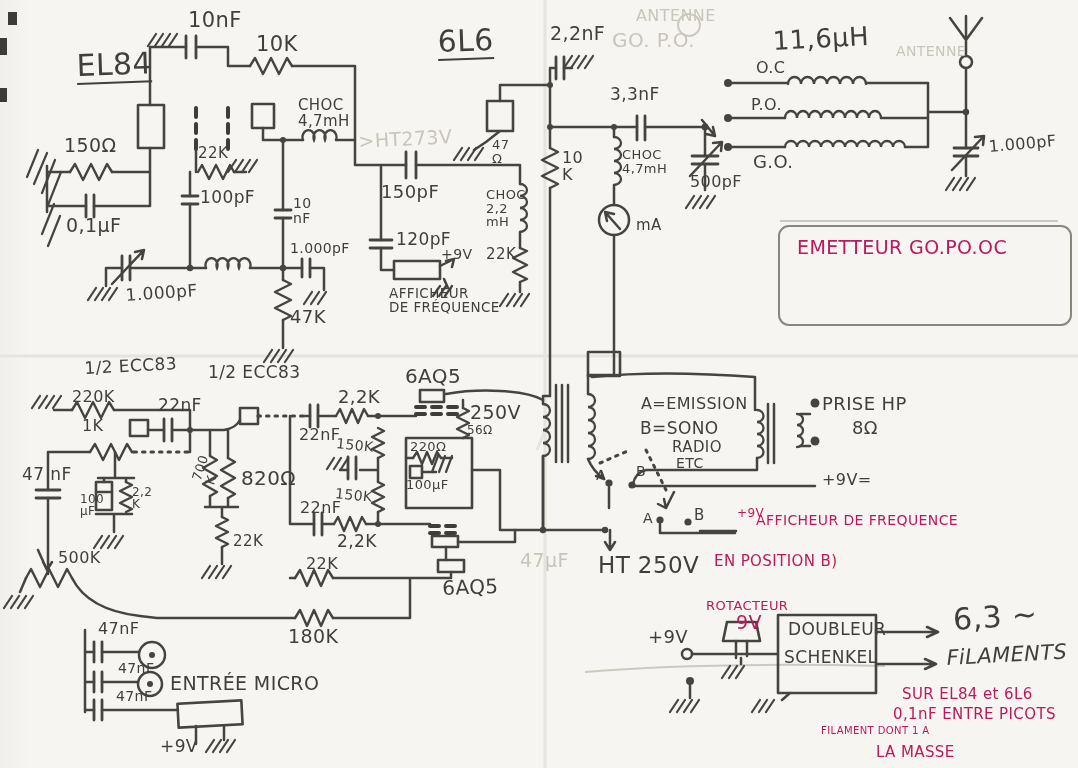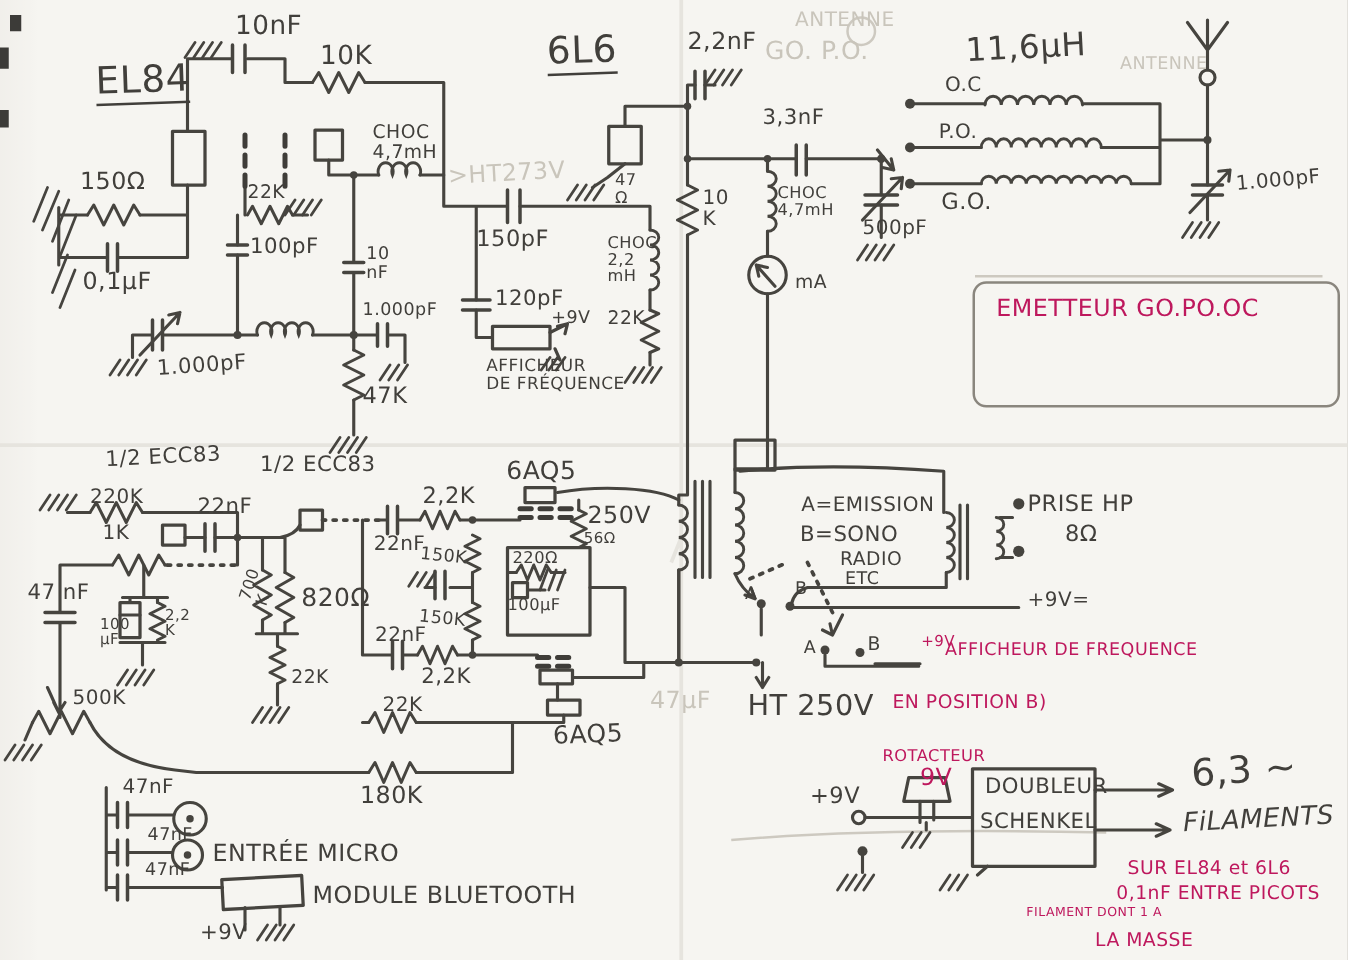--- a/index.html
+++ b/index.html
@@ -370,21 +370,20 @@
 <span class="lb" style="left:852px;top:419px;font-size:18px">8Ω</span>
 <span class="lb" style="left:822px;top:472px;font-size:16px">+9V=</span>
 <span class="lb pencil" style="left:737px;top:507px;font-size:12px">+9V</span>
 <span class="lb pencil" style="left:756px;top:513px;font-size:14px">AFFICHEUR DE FREQUENCE</span>
 <span class="lb pencil" style="left:714px;top:554px;font-size:15px">EN POSITION B)</span>
 
 <span class="lb" style="left:98px;top:621px;font-size:16px">47nF</span>
 <span class="lb" style="left:118px;top:661px;font-size:14px">47nF</span>
 <span class="lb" style="left:170px;top:674px;font-size:19px">ENTRÉE MICRO</span>
 <span class="lb" style="left:116px;top:689px;font-size:14px">47nF</span>
-<span class="lb" style="left:250px;top:707px;font-size:19px">MODULE BLUETOOTH</span>
 <span class="lb" style="left:160px;top:738px;font-size:17px">+9V</span>
 
 <span class="lb" style="left:648px;top:628px;font-size:18px">+9V</span>
 <span class="lb pencil" style="left:706px;top:599px;font-size:13px">ROTACTEUR</span>
 <span class="lb pencil" style="left:736px;top:613px;font-size:19px">9V</span>
 <span class="lb" style="left:788px;top:621px;font-size:17px">DOUBLEUR</span>
 <span class="lb" style="left:784px;top:649px;font-size:17px">SCHENKEL</span>
 <span class="lb" style="left:952px;top:604px;font-size:30px;transform:rotate(-4deg)">6,3 ∼</span>
 <span class="lb it" style="left:946px;top:648px;font-size:21px;transform:rotate(-3deg)">FiLAMENTS</span>
 <span class="lb pencil" style="left:902px;top:687px;font-size:15px">SUR EL84 et 6L6</span>

